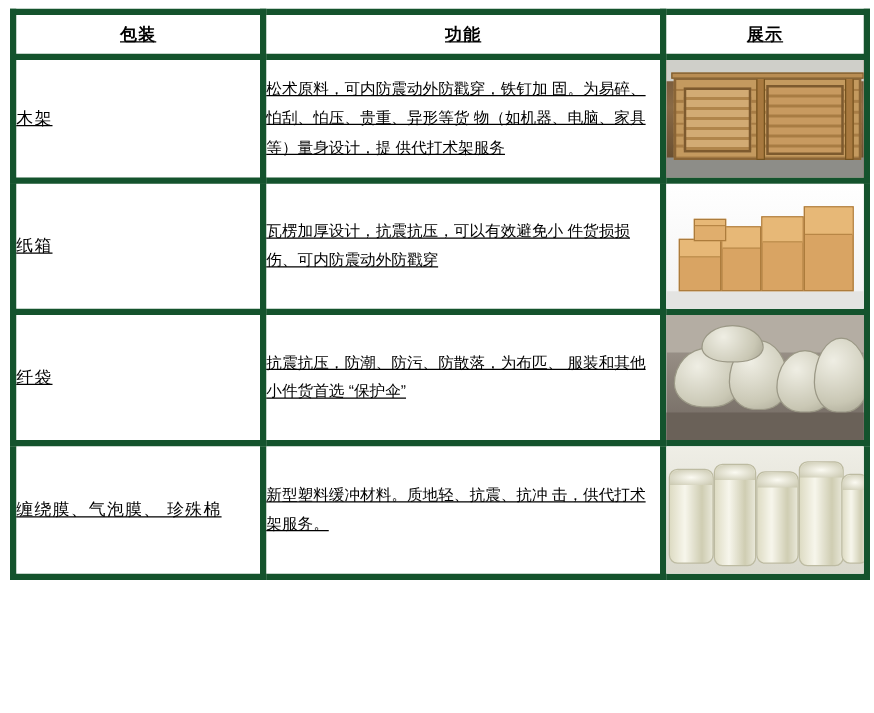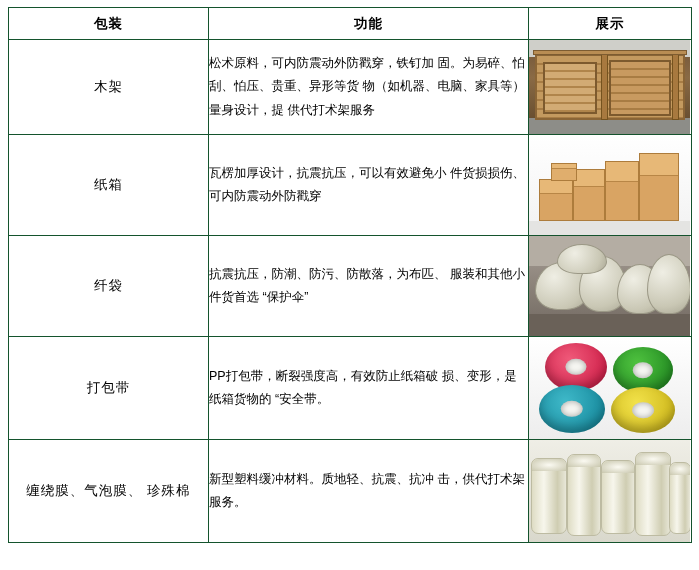--- a/index.html
+++ b/index.html
@@ -26,33 +26,33 @@
     width: 683px;
     margin: 7px 0 0 8px;
     background: #fff;
   }
   table.pkg-table col.c1 { width: 200px; }
   table.pkg-table col.c2 { width: 320px; }
   table.pkg-table col.c3 { width: 163px; }
 
   table.pkg-table th,
   table.pkg-table td {
-    border: 1px solid #14532d;
+    border: 5px solid #14532d;
     padding: 0;
     vertical-align: middle;
+    text-decoration: underline;
   }
   thead th {
     height: 31px;
     font-size: 13.5px;
     font-weight: bold;
     text-align: center;
     letter-spacing: 1px;
   }
   td.name-cell {
-    text-align: center;
     font-size: 13.5px;
     letter-spacing: 1px;
     padding: 4px 6px;
     line-height: 1.6;
   }
   td.desc-cell {
     font-size: 12.5px;
     line-height: 1.85;
     padding: 8px 10px 8px 9px;
     text-align: left;
@@ -287,42 +287,20 @@
               <div class="sack" style="left:6px; top:26px; width:52px; height:46px;"></div>
               <div class="sack" style="left:50px; top:20px; width:46px; height:54px;"></div>
               <div class="sack" style="left:88px; top:28px; width:44px; height:48px;"></div>
               <div class="sack" style="left:118px; top:18px; width:42px; height:58px;"></div>
               <div class="sack" style="left:28px; top:8px; width:48px; height:28px;"></div>
             </div>
           </div>
         </td>
       </tr>
 
-      <tr class="row-strap">
-        <td class="name-cell">打包带</td>
-        <td class="desc-cell">PP打包带，断裂强度高，有效防止纸箱破 损、变形，是纸箱货物的 “安全带。</td>
-        <td class="img-cell">
-          <div class="img-frame">
-            <div class="ph-strap">
-              <div class="roll" style="left:16px; top:6px; width:62px; height:48px; background:radial-gradient(circle at 40% 35%, #f05a7a, #c8123e);">
-                <div class="hole"></div>
-              </div>
-              <div class="roll" style="left:84px; top:10px; width:60px; height:46px; background:radial-gradient(circle at 40% 35%, #4fc23f, #19801c);">
-                <div class="hole"></div>
-              </div>
-              <div class="roll" style="left:10px; top:48px; width:66px; height:48px; background:radial-gradient(circle at 40% 35%, #3fb9c9, #0e7f93);">
-                <div class="hole"></div>
-              </div>
-              <div class="roll" style="left:82px; top:50px; width:64px; height:46px; background:radial-gradient(circle at 40% 35%, #f2e24a, #c6ae11);">
-                <div class="hole"></div>
-              </div>
-            </div>
-          </div>
-        </td>
-      </tr>
 
       <tr class="row-film">
         <td class="name-cell">缠绕膜、气泡膜、 珍殊棉</td>
         <td class="desc-cell">新型塑料缓冲材料。质地轻、抗震、抗冲 击，供代打术架服务。</td>
         <td class="img-cell">
           <div class="img-frame">
             <div class="ph-film">
               <div class="fr" style="left:2px; top:18px; width:36px; height:76px;">
                   <div class="top"></div>
                 </div>

